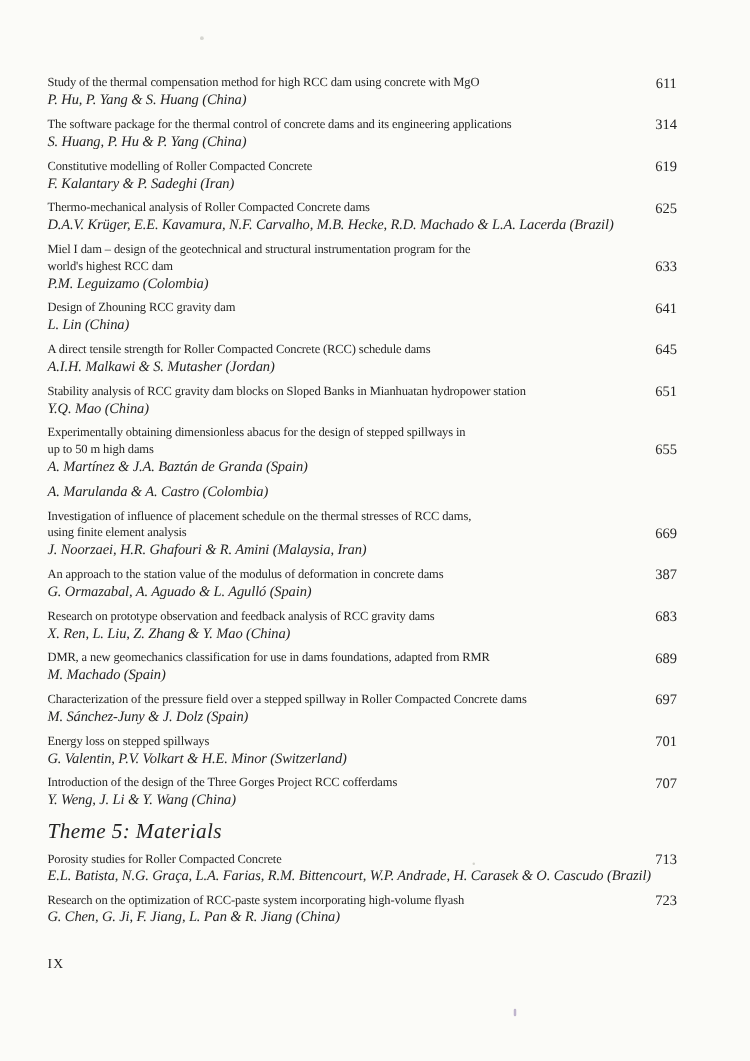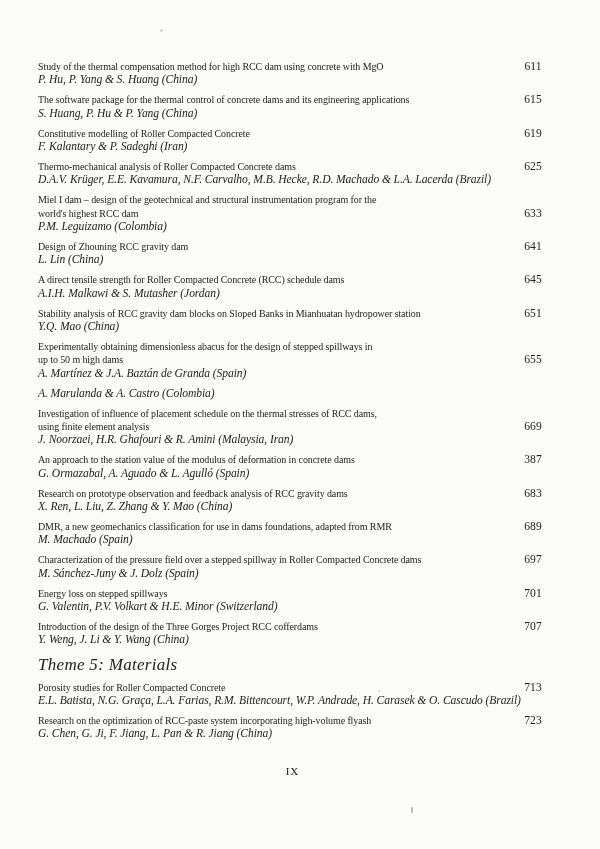--- a/index.html
+++ b/index.html
@@ -48,21 +48,20 @@
   }
   .theme-heading {
     font-style: italic;
     font-weight: normal;
     font-size: 17px;
     line-height: 20px;
     letter-spacing: 0.3px;
     margin: 8px 0 6px 0;
   }
   .folio {
-    text-align: center;
     font-size: 11px;
     letter-spacing: 1px;
     margin-top: 24px;
   }
   .speck { position: absolute; border-radius: 50%; }
   .speck-1 { left: 160px; top: 29px; width: 3px; height: 3px; background: #d6d6d1; }
   .speck-2 { left: 411px; top: 807px; width: 2px; height: 6px; background: #bfb5cd; border-radius: 1px; }
   .speck-3 { left: 378px; top: 690px; width: 2px; height: 2px; background: #d2d2cc; }
 </style>
 </head>
@@ -75,21 +74,21 @@
       <div class="entry">
         <div class="row">
           <div class="title">Study of the thermal compensation method for high RCC dam using concrete with MgO</div>
           <div class="pageno">611</div>
         </div>
         <div class="authors">P. Hu, P. Yang &amp; S. Huang (China)</div>
       </div>
       <div class="entry">
         <div class="row">
           <div class="title">The software package for the thermal control of concrete dams and its engineering applications</div>
-          <div class="pageno">615</div>
+          <div class="pageno">314</div>
         </div>
         <div class="authors">S. Huang, P. Hu &amp; P. Yang (China)</div>
       </div>
       <div class="entry">
         <div class="row">
           <div class="title">Constitutive modelling of Roller Compacted Concrete</div>
           <div class="pageno">619</div>
         </div>
         <div class="authors">F. Kalantary &amp; P. Sadeghi (Iran)</div>
       </div>

